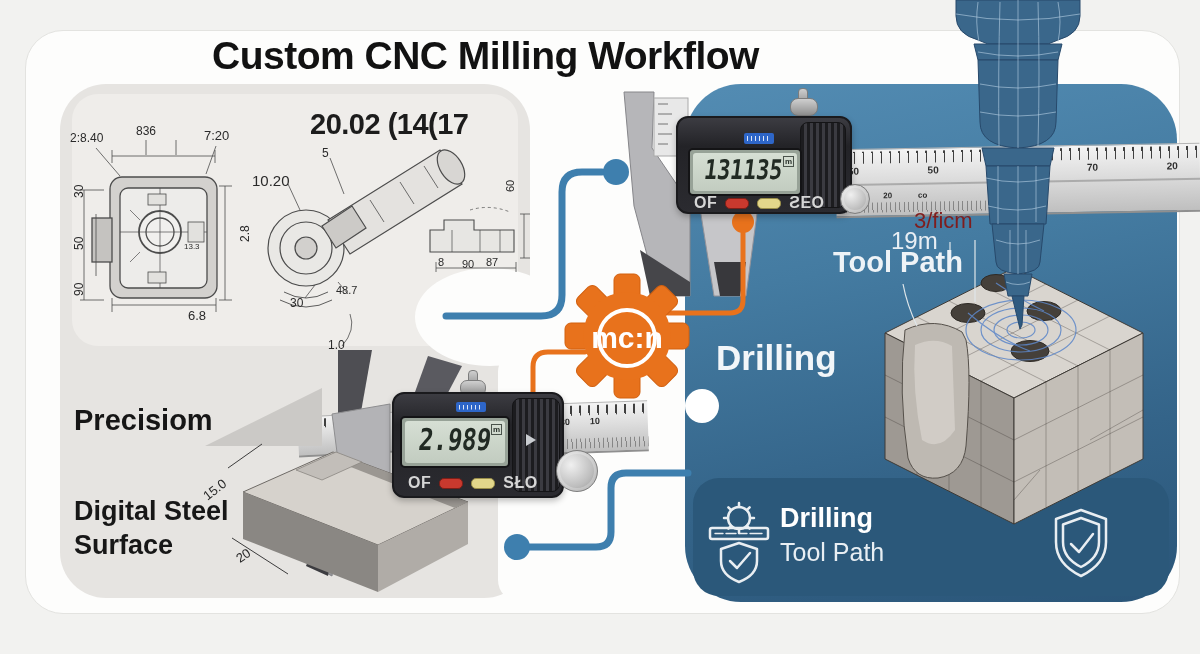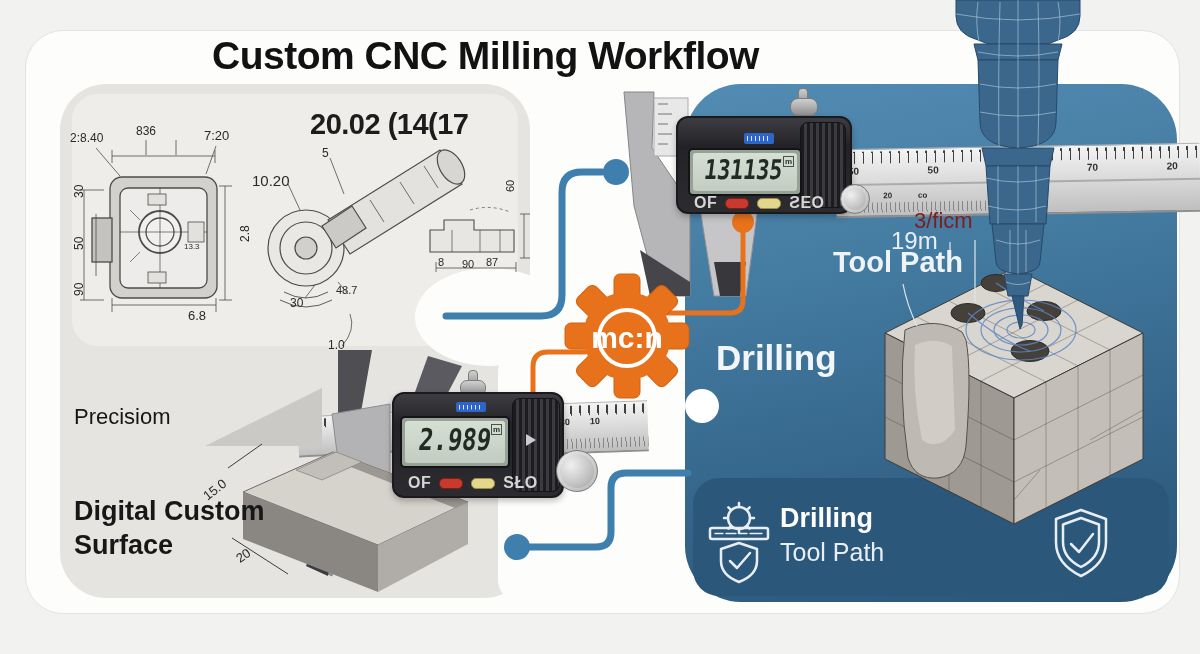--- a/index.html
+++ b/index.html
@@ -53,21 +53,21 @@
   .pill.yellow{background:#e3d78b;border:1px solid #9a8f4a;}
   .screw{background:linear-gradient(#cfcfcf,#8f8f8f);border:1px solid #7c7c7c;border-radius:4px;}
   .roller{border-radius:50%;background:radial-gradient(circle at 35% 35%,#f0f0f0,#bdbdbd 60%,#8d8d8d);
     border:1px solid #7e7e7e;box-shadow:inset 0 0 0 3px rgba(255,255,255,.25);}
   .tri{width:0;height:0;border-top:6px solid transparent;border-bottom:6px solid transparent;border-left:10px solid #c9ccd0;}
   
   .title{left:212px;top:34px;font-size:39px;font-weight:800;color:#121212;letter-spacing:-.5px;}
   .h-small{left:76px;top:98px;font-size:27px;font-weight:600;color:#1c1c1c;}
   .h-large{left:310px;top:108px;font-size:29px;font-weight:600;color:#1c1c1c;letter-spacing:-.5px;}
   .cap-accent{left:78px;top:346px;font-size:27px;font-weight:700;color:#e06a14;}
-  .cap-sec{left:74px;top:404px;font-size:22px;font-weight:400;color:#161616;}
+  .cap-sec{left:74px;top:404px;font-size:29px;font-weight:700;color:#161616;}
   .cap-surf1{left:74px;top:496px;font-size:27px;font-weight:700;color:#171717;}
   .cap-surf2{left:74px;top:530px;font-size:27px;font-weight:700;color:#171717;}
   .r-drilling{left:716px;top:338px;font-size:35px;font-weight:700;color:#f2f6f9;}
   .r-toolpath{left:833px;top:246px;font-size:29px;font-weight:700;color:#eef3f7;}
   .r-dim1{left:914px;top:208px;font-size:22px;font-weight:500;color:#7f1d1d;}
   .r-dim2{left:891px;top:227px;font-size:24px;font-weight:500;color:#e8eef4;}
   .badge-l1{left:780px;top:503px;font-size:27px;font-weight:700;color:#ffffff;}
   .badge-l2{left:780px;top:538px;font-size:25px;font-weight:400;color:#e8eef3;}
   .dim{position:absolute;font-size:13px;color:#2a2a2a;white-space:nowrap;}
   .rot{transform:rotate(-90deg);transform-origin:left top;}
@@ -302,21 +302,21 @@
       <span class="pill red"></span>
       <span class="pill yellow"></span>
       <span class="btn-label">SŁO</span>
     </div>
   </div>
   <div class="abs roller" style="left:556px;top:450px;width:40px;height:40px;"></div>
 
   <div class="abs title">Custom CNC Milling Workflow</div>
   <div class="abs h-large">20.02 (14(17</div>
   <div class="abs cap-sec">Precisiom</div>
-  <div class="abs cap-surf1">Digital Custom</div>
+  <div class="abs cap-surf1">Digital Steel</div>
   <div class="abs cap-surf2">Surface</div>
 
   <span class="dim" style="left:70px;top:131px;font-size:12px;">2:8.40</span>
   <span class="dim" style="left:136px;top:124px;font-size:12px;">836</span>
   <span class="dim" style="left:204px;top:128px;">7:20</span>
   <span class="dim rot" style="left:72px;top:198px;font-size:12px;">30</span>
   <span class="dim rot" style="left:72px;top:250px;font-size:12px;">50</span>
   <span class="dim rot" style="left:72px;top:296px;font-size:12px;">90</span>
   <span class="dim" style="left:188px;top:308px;">6.8</span>
   <span class="dim rot" style="left:238px;top:242px;font-size:12px;">2.8</span>

